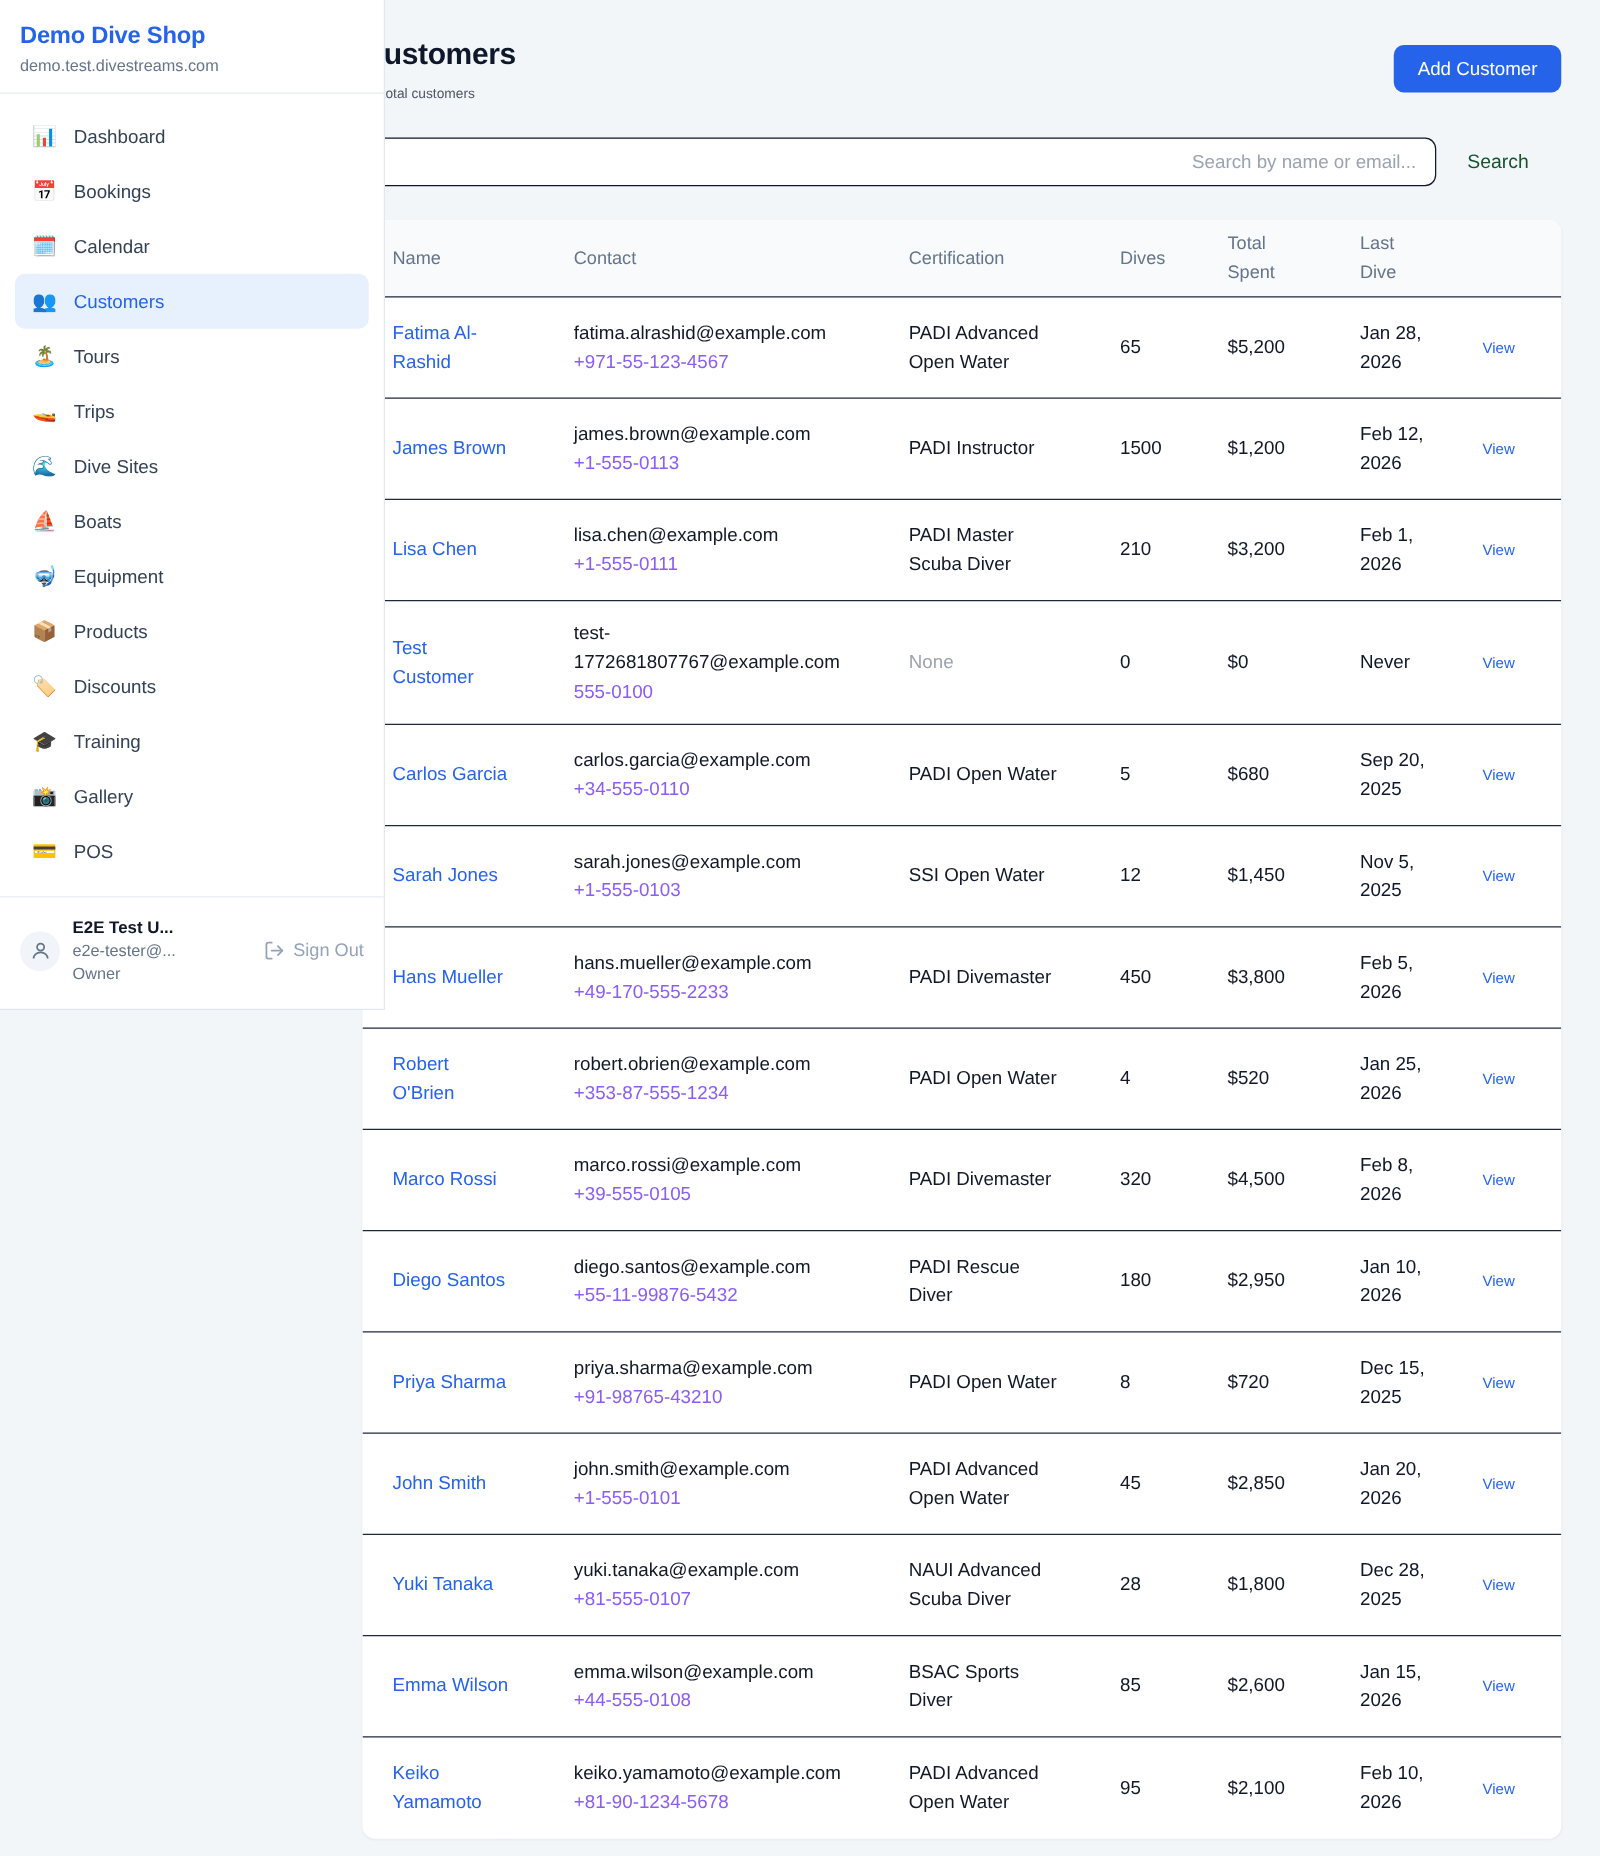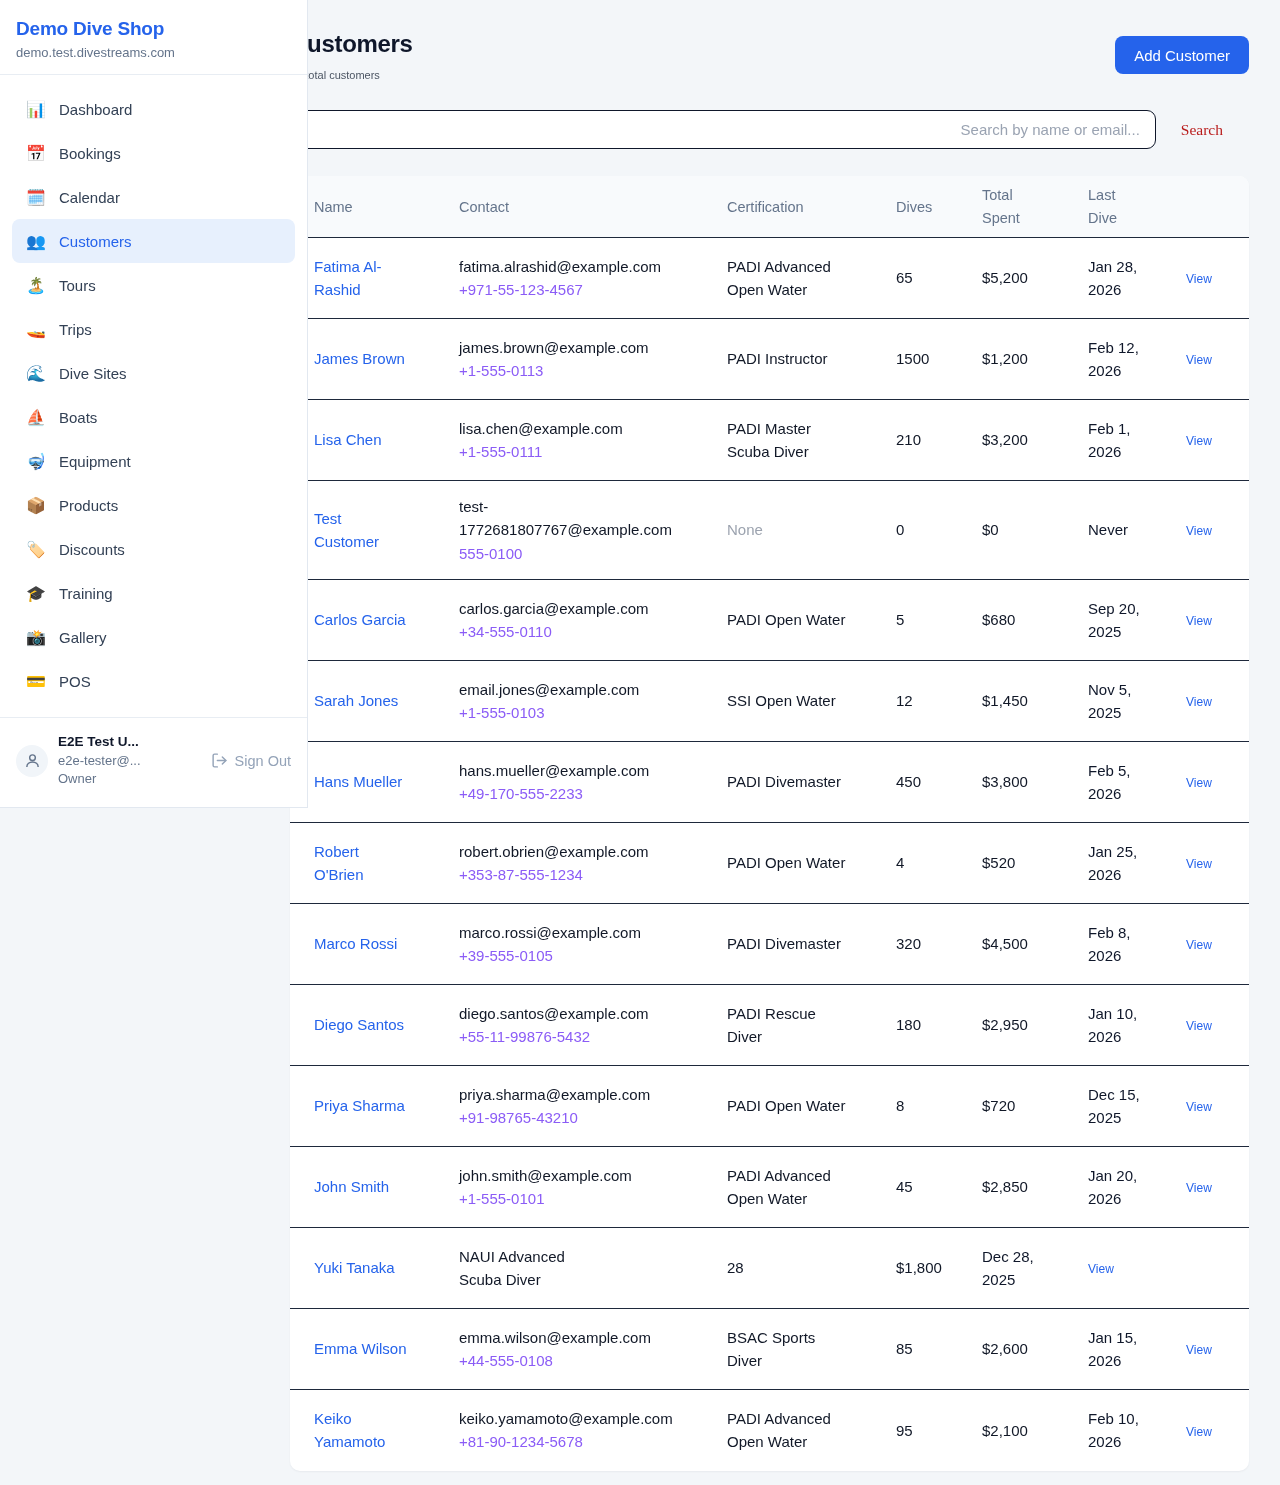--- a/index.html
+++ b/index.html
@@ -67,21 +67,21 @@
   .search-row { display: flex; align-items: center; margin-top: 29px; }
   .search-input {
     flex: 1 1 auto; height: 39px;
     border: 1px solid #0f172a; border-radius: 9px;
     padding: 0 15px; font-size: 15px; font-family: inherit; color: #0f172a;
     background: #ffffff; outline: none; text-align: right;
   }
   .search-input::placeholder { color: #9aa3b2; }
   .search-btn {
     background: none; border: none; cursor: pointer;
-    font-family: Liberation Serif, serif; font-size: 15.5px; color: #b91c1c;
+    font-family: Liberation Sans, sans-serif; font-size: 15.5px; color: #14532d;
     padding: 0 26px 0 25px;
   }
 
   
   .table-card {
     margin-top: 27px; background: #ffffff; border-radius: 10px;
     box-shadow: 0 1px 2px rgba(15,23,42,0.05);
     overflow: hidden;
   }
   .tgrid {
@@ -284,21 +284,21 @@
     </div>
     <div class="cell cert">PADI Open Water</div>
     <div class="cell dives">5</div>
     <div class="cell spent">$680</div>
     <div class="cell lastdive">Sep 20, 2025</div>
     <div class="cell"><a class="view-link">View</a></div>
   </div>
         <div class="tgrid trow">
     <div class="cell"><a class="name-link">Sarah Jones</a></div>
     <div class="cell">
-      <div class="email">email.jones@example.com</div>
+      <div class="email">sarah.jones@example.com</div>
       <div class="phone">+1-555-0103</div>
     </div>
     <div class="cell cert">SSI Open Water</div>
     <div class="cell dives">12</div>
     <div class="cell spent">$1,450</div>
     <div class="cell lastdive">Nov 5, 2025</div>
     <div class="cell"><a class="view-link">View</a></div>
   </div>
         <div class="tgrid trow">
     <div class="cell"><a class="name-link">Hans Mueller</a></div>
@@ -367,20 +367,24 @@
       <div class="phone">+1-555-0101</div>
     </div>
     <div class="cell cert">PADI Advanced Open Water</div>
     <div class="cell dives">45</div>
     <div class="cell spent">$2,850</div>
     <div class="cell lastdive">Jan 20, 2026</div>
     <div class="cell"><a class="view-link">View</a></div>
   </div>
         <div class="tgrid trow">
     <div class="cell"><a class="name-link">Yuki Tanaka</a></div>
+    <div class="cell">
+      <div class="email">yuki.tanaka@example.com</div>
+      <div class="phone">+81-555-0107</div>
+    </div>
     <div class="cell cert">NAUI Advanced Scuba Diver</div>
     <div class="cell dives">28</div>
     <div class="cell spent">$1,800</div>
     <div class="cell lastdive">Dec 28, 2025</div>
     <div class="cell"><a class="view-link">View</a></div>
   </div>
         <div class="tgrid trow">
     <div class="cell"><a class="name-link">Emma Wilson</a></div>
     <div class="cell">
       <div class="email">emma.wilson@example.com</div>

